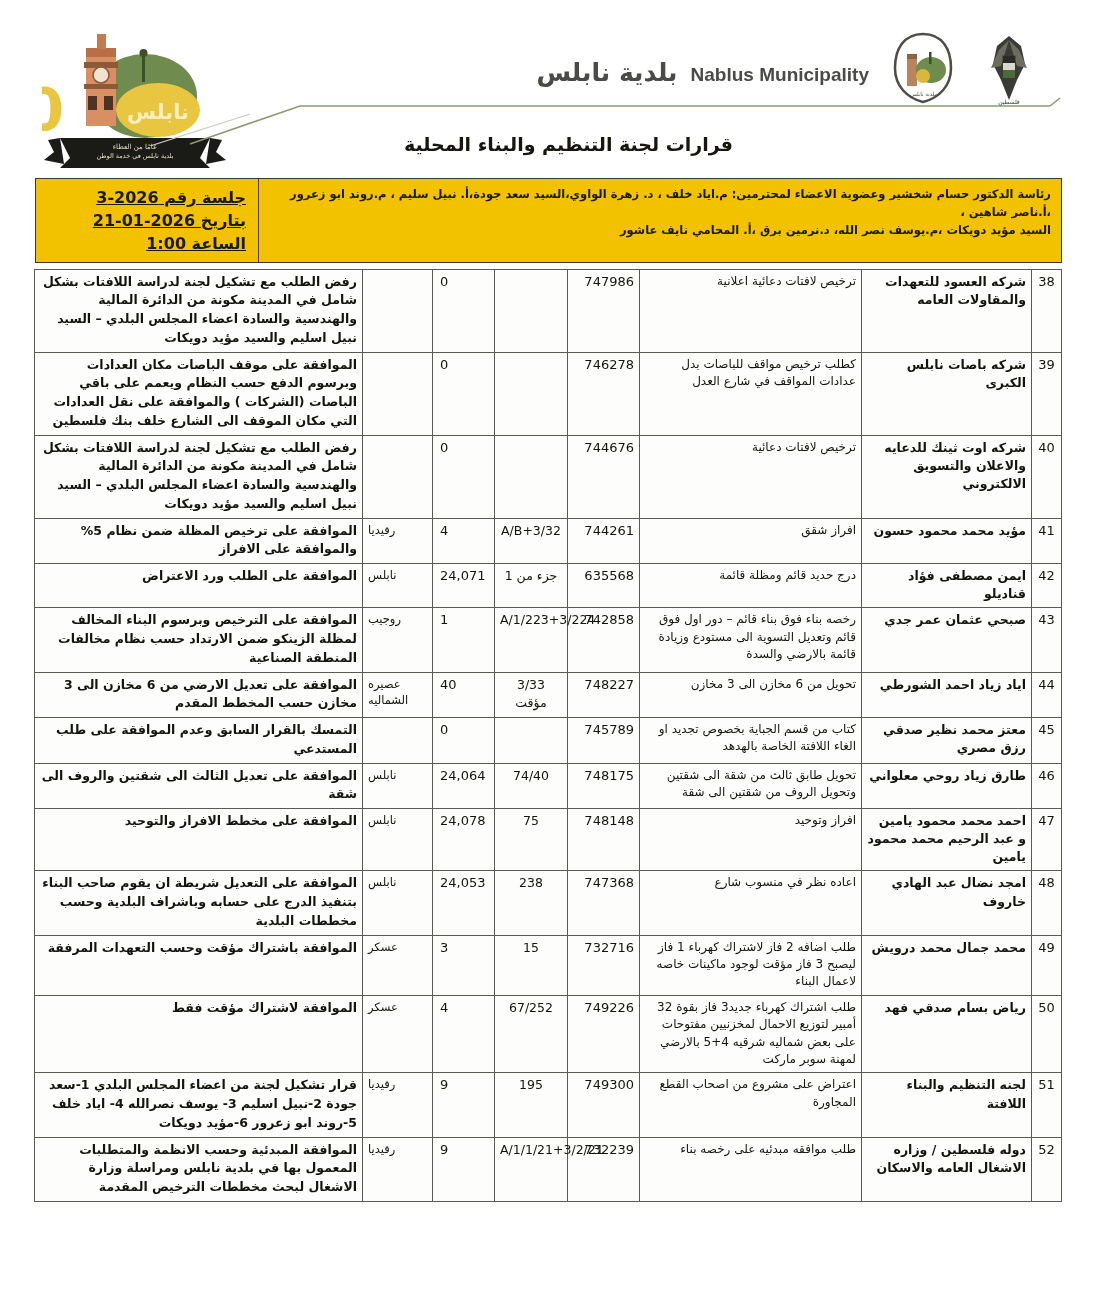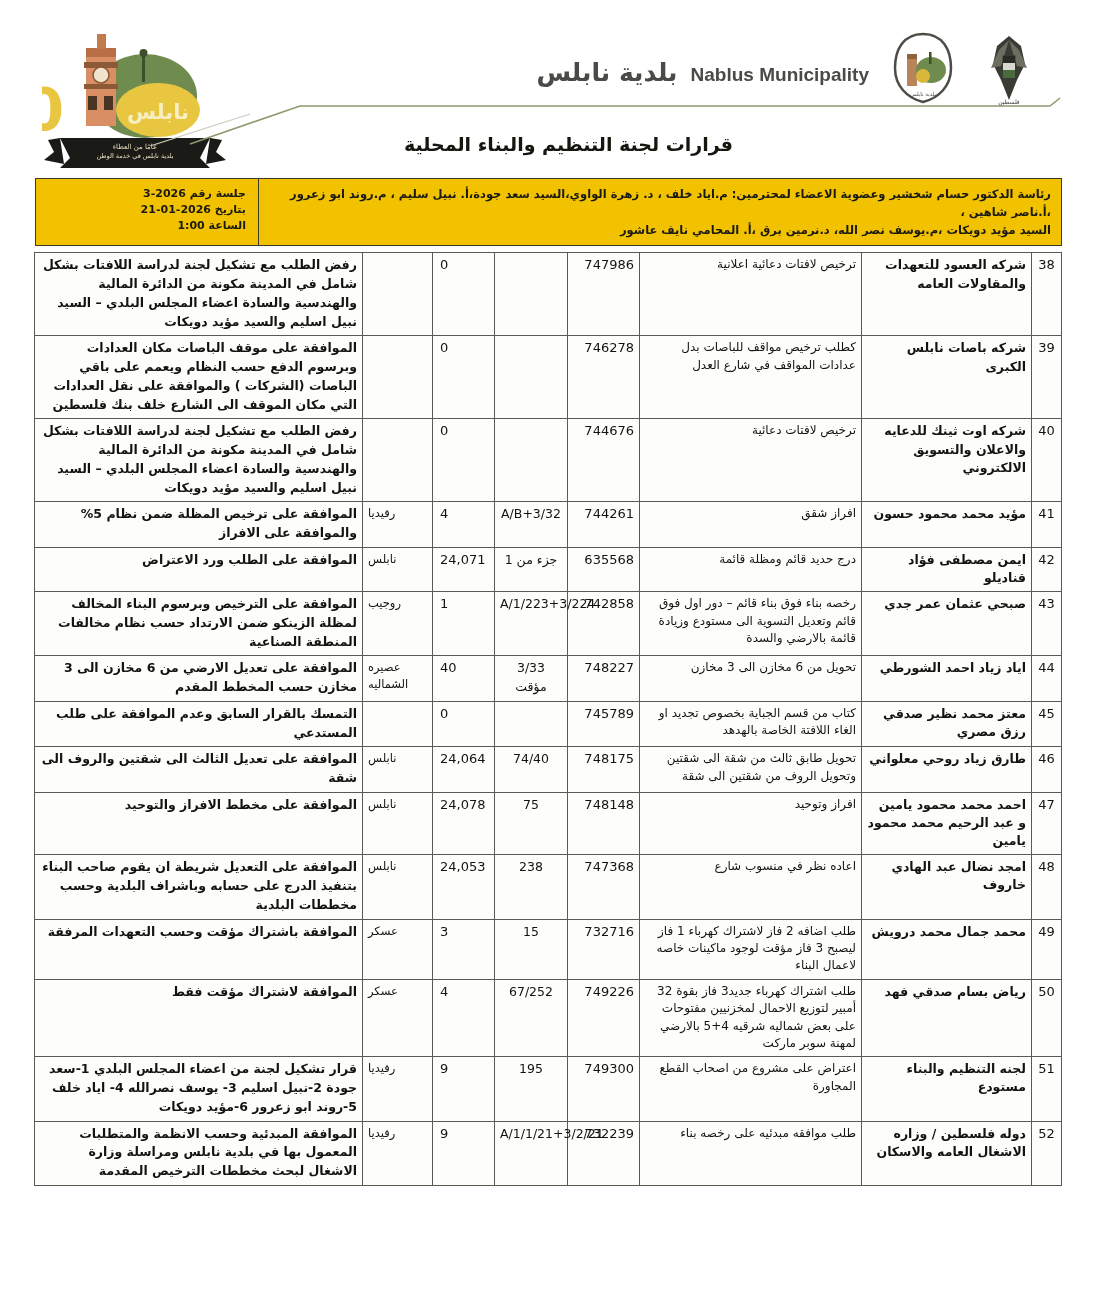--- a/index.html
+++ b/index.html
@@ -93,26 +93,27 @@
     font-size: 11.5px;
     font-weight: bold;
     line-height: 1.55;
     text-align: right;
     color: #1a1a12;
     border-left: 1.5px solid #3a3a30;
   }
   .session-meta {
     flex: 0 0 222px;
     padding: 7px 12px 6px 8px;
-    font-size: 11px;
+    font-size: 16px;
     font-weight: bold;
     line-height: 1.45;
     text-align: right;
     color: #1a1a12;
     direction: rtl;
+    text-decoration: underline;
   }
   .session-meta div { white-space: nowrap; }
 
   
   .decisions-table {
     margin: 6px 35px 0 35px;
     width: 1027px;
     border-collapse: collapse;
     table-layout: fixed;
     direction: rtl;
@@ -383,21 +384,21 @@
         <td class="applicant">رياض بسام صدقي فهد</td>
         <td class="subject">طلب  اشتراك كهرباء جديد3 فاز بقوة 32 أمبير لتوزيع الاحمال لمخزنيين مفتوحات على بعض شماليه شرقيه 4+5 بالارضي لمهنة سوبر ماركت</td>
         <td class="file">749226</td>
         <td class="plot">67/252</td>
         <td class="area">4</td>
         <td class="loc">عسكر</td>
         <td class="decision">الموافقة لاشتراك مؤقت فقط</td>
       </tr>
       <tr>
         <td class="idx">51</td>
-        <td class="applicant">لجنه التنظيم والبناء مستودع</td>
+        <td class="applicant">لجنه التنظيم والبناء اللافتة</td>
         <td class="subject">اعتراض على مشروع من اصحاب القطع المجاورة</td>
         <td class="file">749300</td>
         <td class="plot">195</td>
         <td class="area">9</td>
         <td class="loc">رفيديا</td>
         <td class="decision">قرار تشكيل لجنة من اعضاء المجلس البلدي 1-سعد جودة 2-نبيل اسليم 3- يوسف نصرالله 4- اياد خلف 5-روند ابو زعرور 6-مؤيد دويكات</td>
       </tr>
       <tr>
         <td class="idx">52</td>
         <td class="applicant">دوله فلسطين / وزاره الاشغال العامه والاسكان</td>

